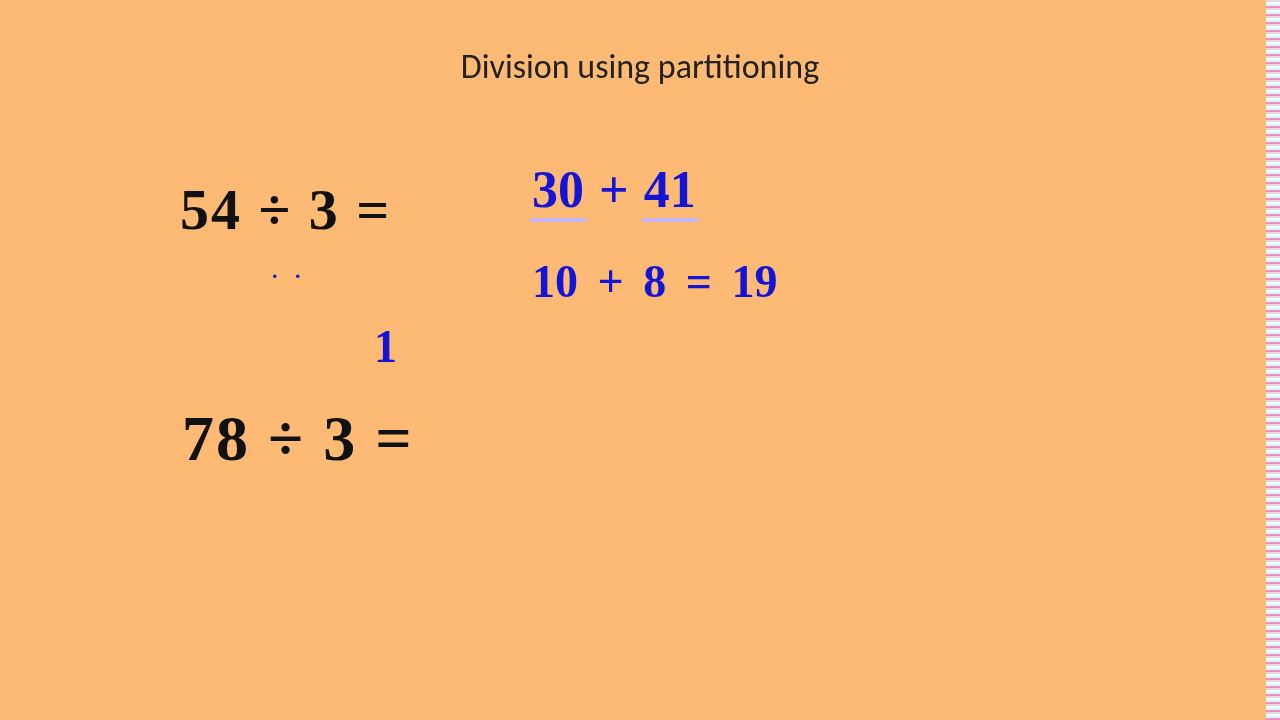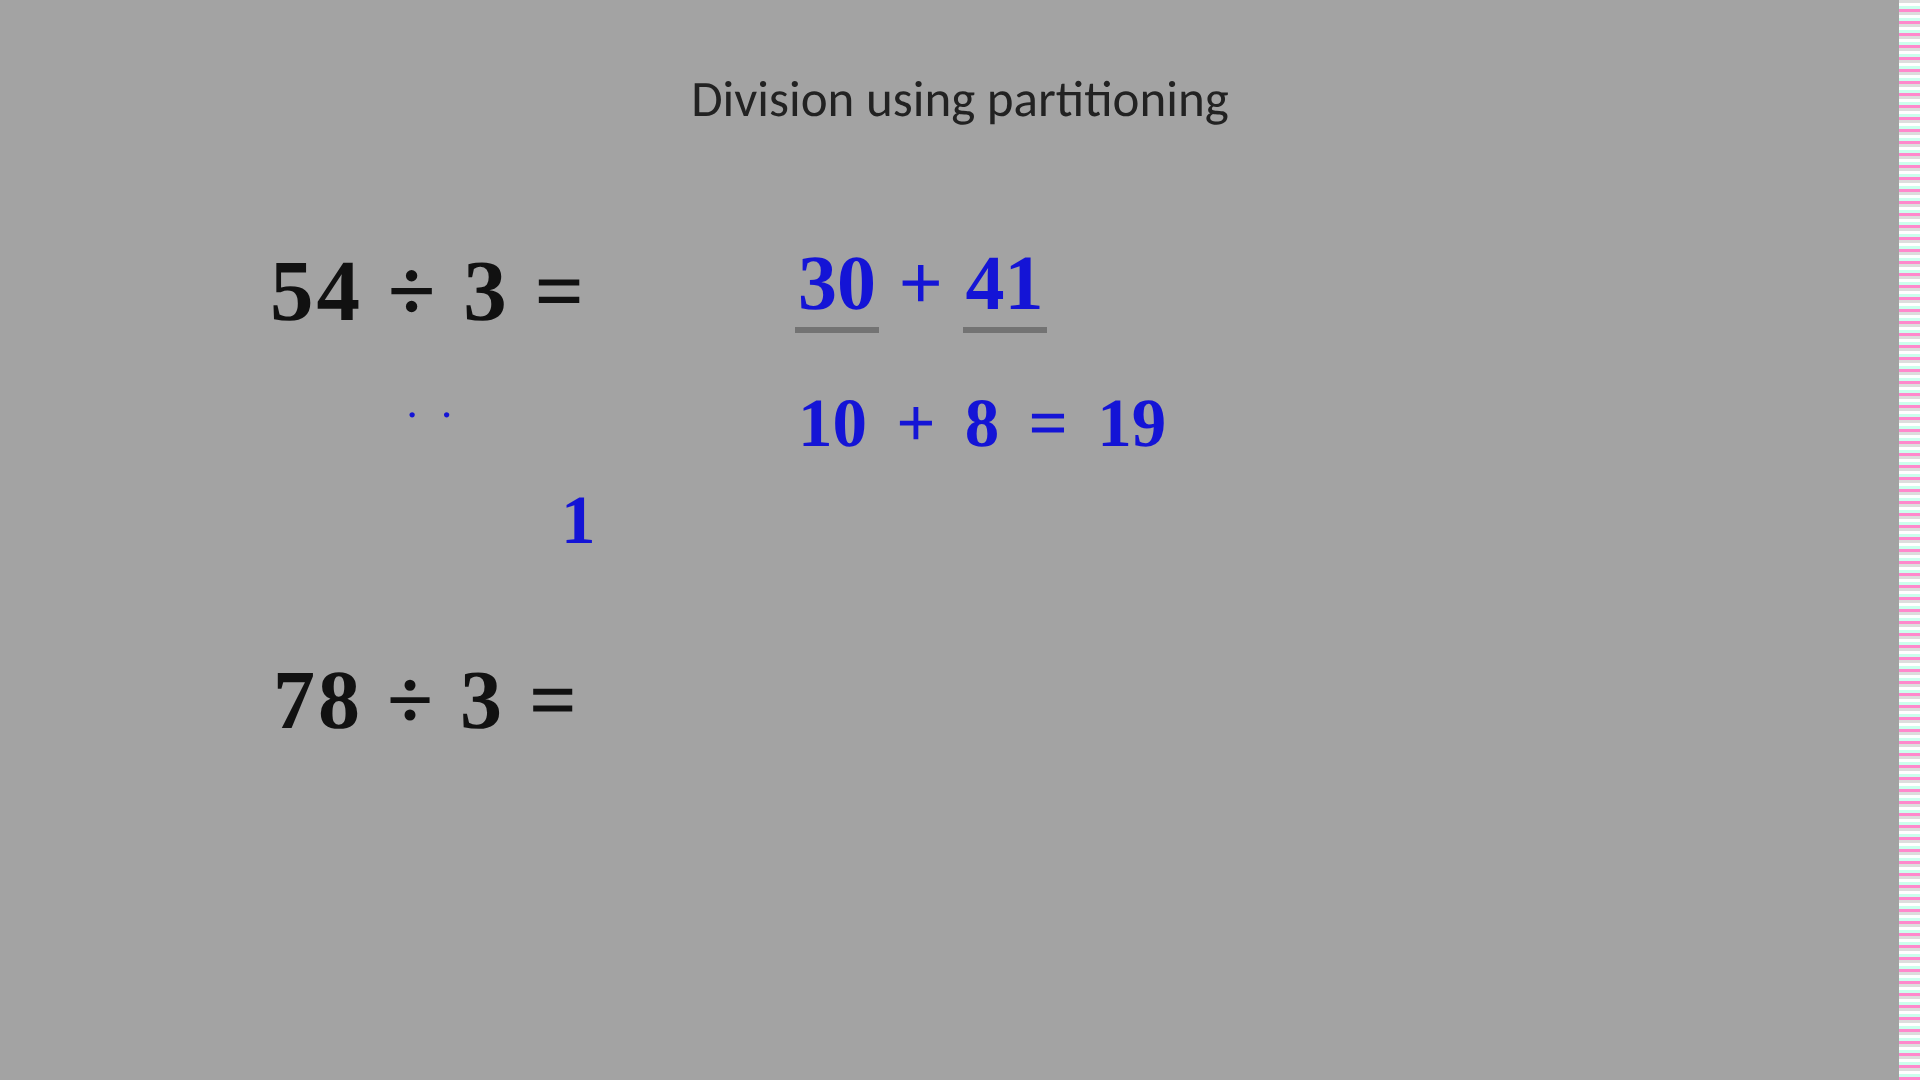--- a/index.html
+++ b/index.html
@@ -1,24 +1,24 @@
 <!DOCTYPE html>
 <html><head>
 <meta charset="utf-8">
 <style>
   html,body{margin:0;padding:0;width:1280px;height:720px;overflow:hidden;background:#fff;font-family:sans-serif}
-  .canvas{position:relative;width:1280px;height:720px;background:#a3a3a3}
+  .canvas{position:relative;width:1280px;height:720px;background:#fdba74}
   .title{position:absolute;left:0;right:0;top:46px;text-align:center;font-family:Calibri,Arial,sans-serif;font-size:34px;color:#222;font-weight:400}
   .hand{font-family:"Comic Sans MS","Segoe Script","Bradley Hand",cursive;font-weight:700}
   .black{color:#111}
   .blue{color:#1414d6}
-  .eq1{position:absolute;left:180px;top:160px;font-size:58px;letter-spacing:2px}
-  .eq2{position:absolute;left:182px;top:435px;font-size:56px;letter-spacing:2px}
+  .eq1{position:absolute;left:180px;top:176px;font-size:58px;letter-spacing:2px}
+  .eq2{position:absolute;left:182px;top:402px;font-size:64px;letter-spacing:2px}
   .part-top{position:absolute;left:530px;top:160px;font-size:52px}
-  .part-top .num{border-bottom:4px solid #737373;padding:0 2px}
+  .part-top .num{border-bottom:4px solid #c4b5fd;padding:0 2px}
   .part-bot{position:absolute;left:532px;top:255px;font-size:46px;word-spacing:8px}
   .dots{position:absolute;left:272px;top:258px;color:#1414d6;font-size:22px;letter-spacing:6px}
   .stroke{position:absolute;left:374px;top:320px;font-size:46px}
   
   .noise{position:absolute;right:0;top:0;width:14px;height:720px;background:repeating-linear-gradient(0deg,#f8c 0 2px,#cfe 2px 4px,#fff 4px 6px,#ddd 6px 8px)}
 </style>
 </head>
 <body>
 
 <div class="canvas">

